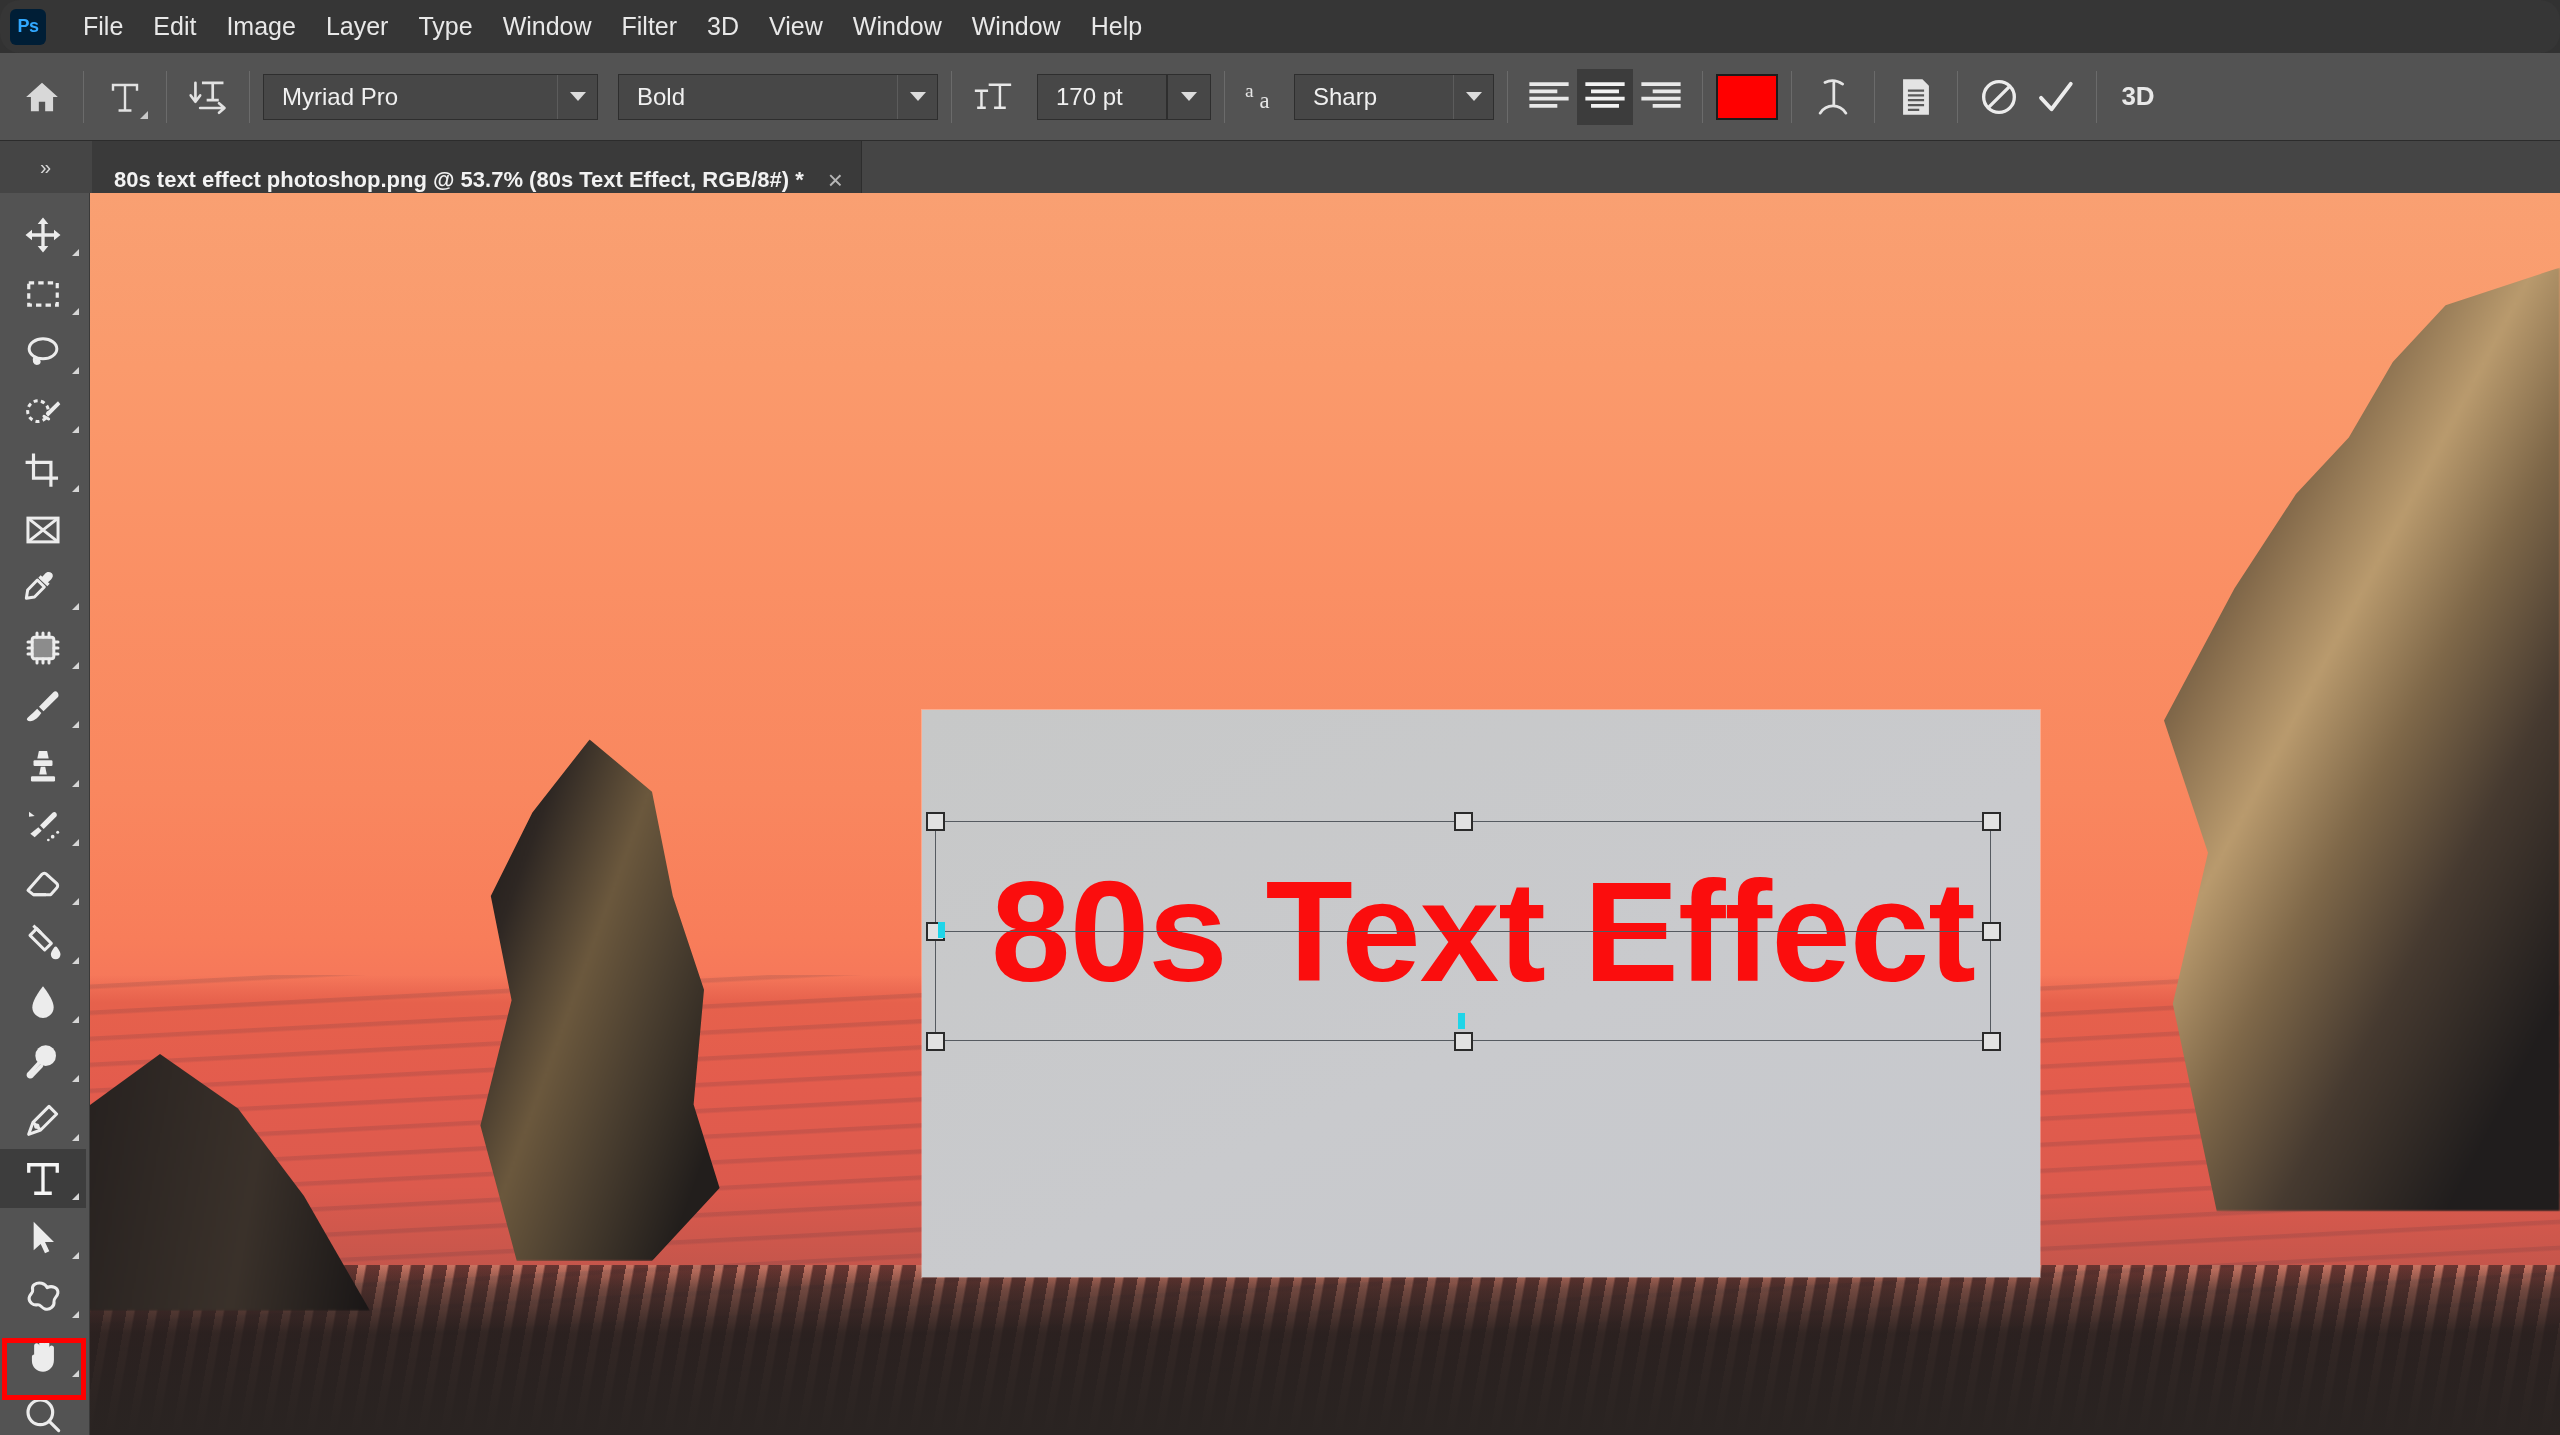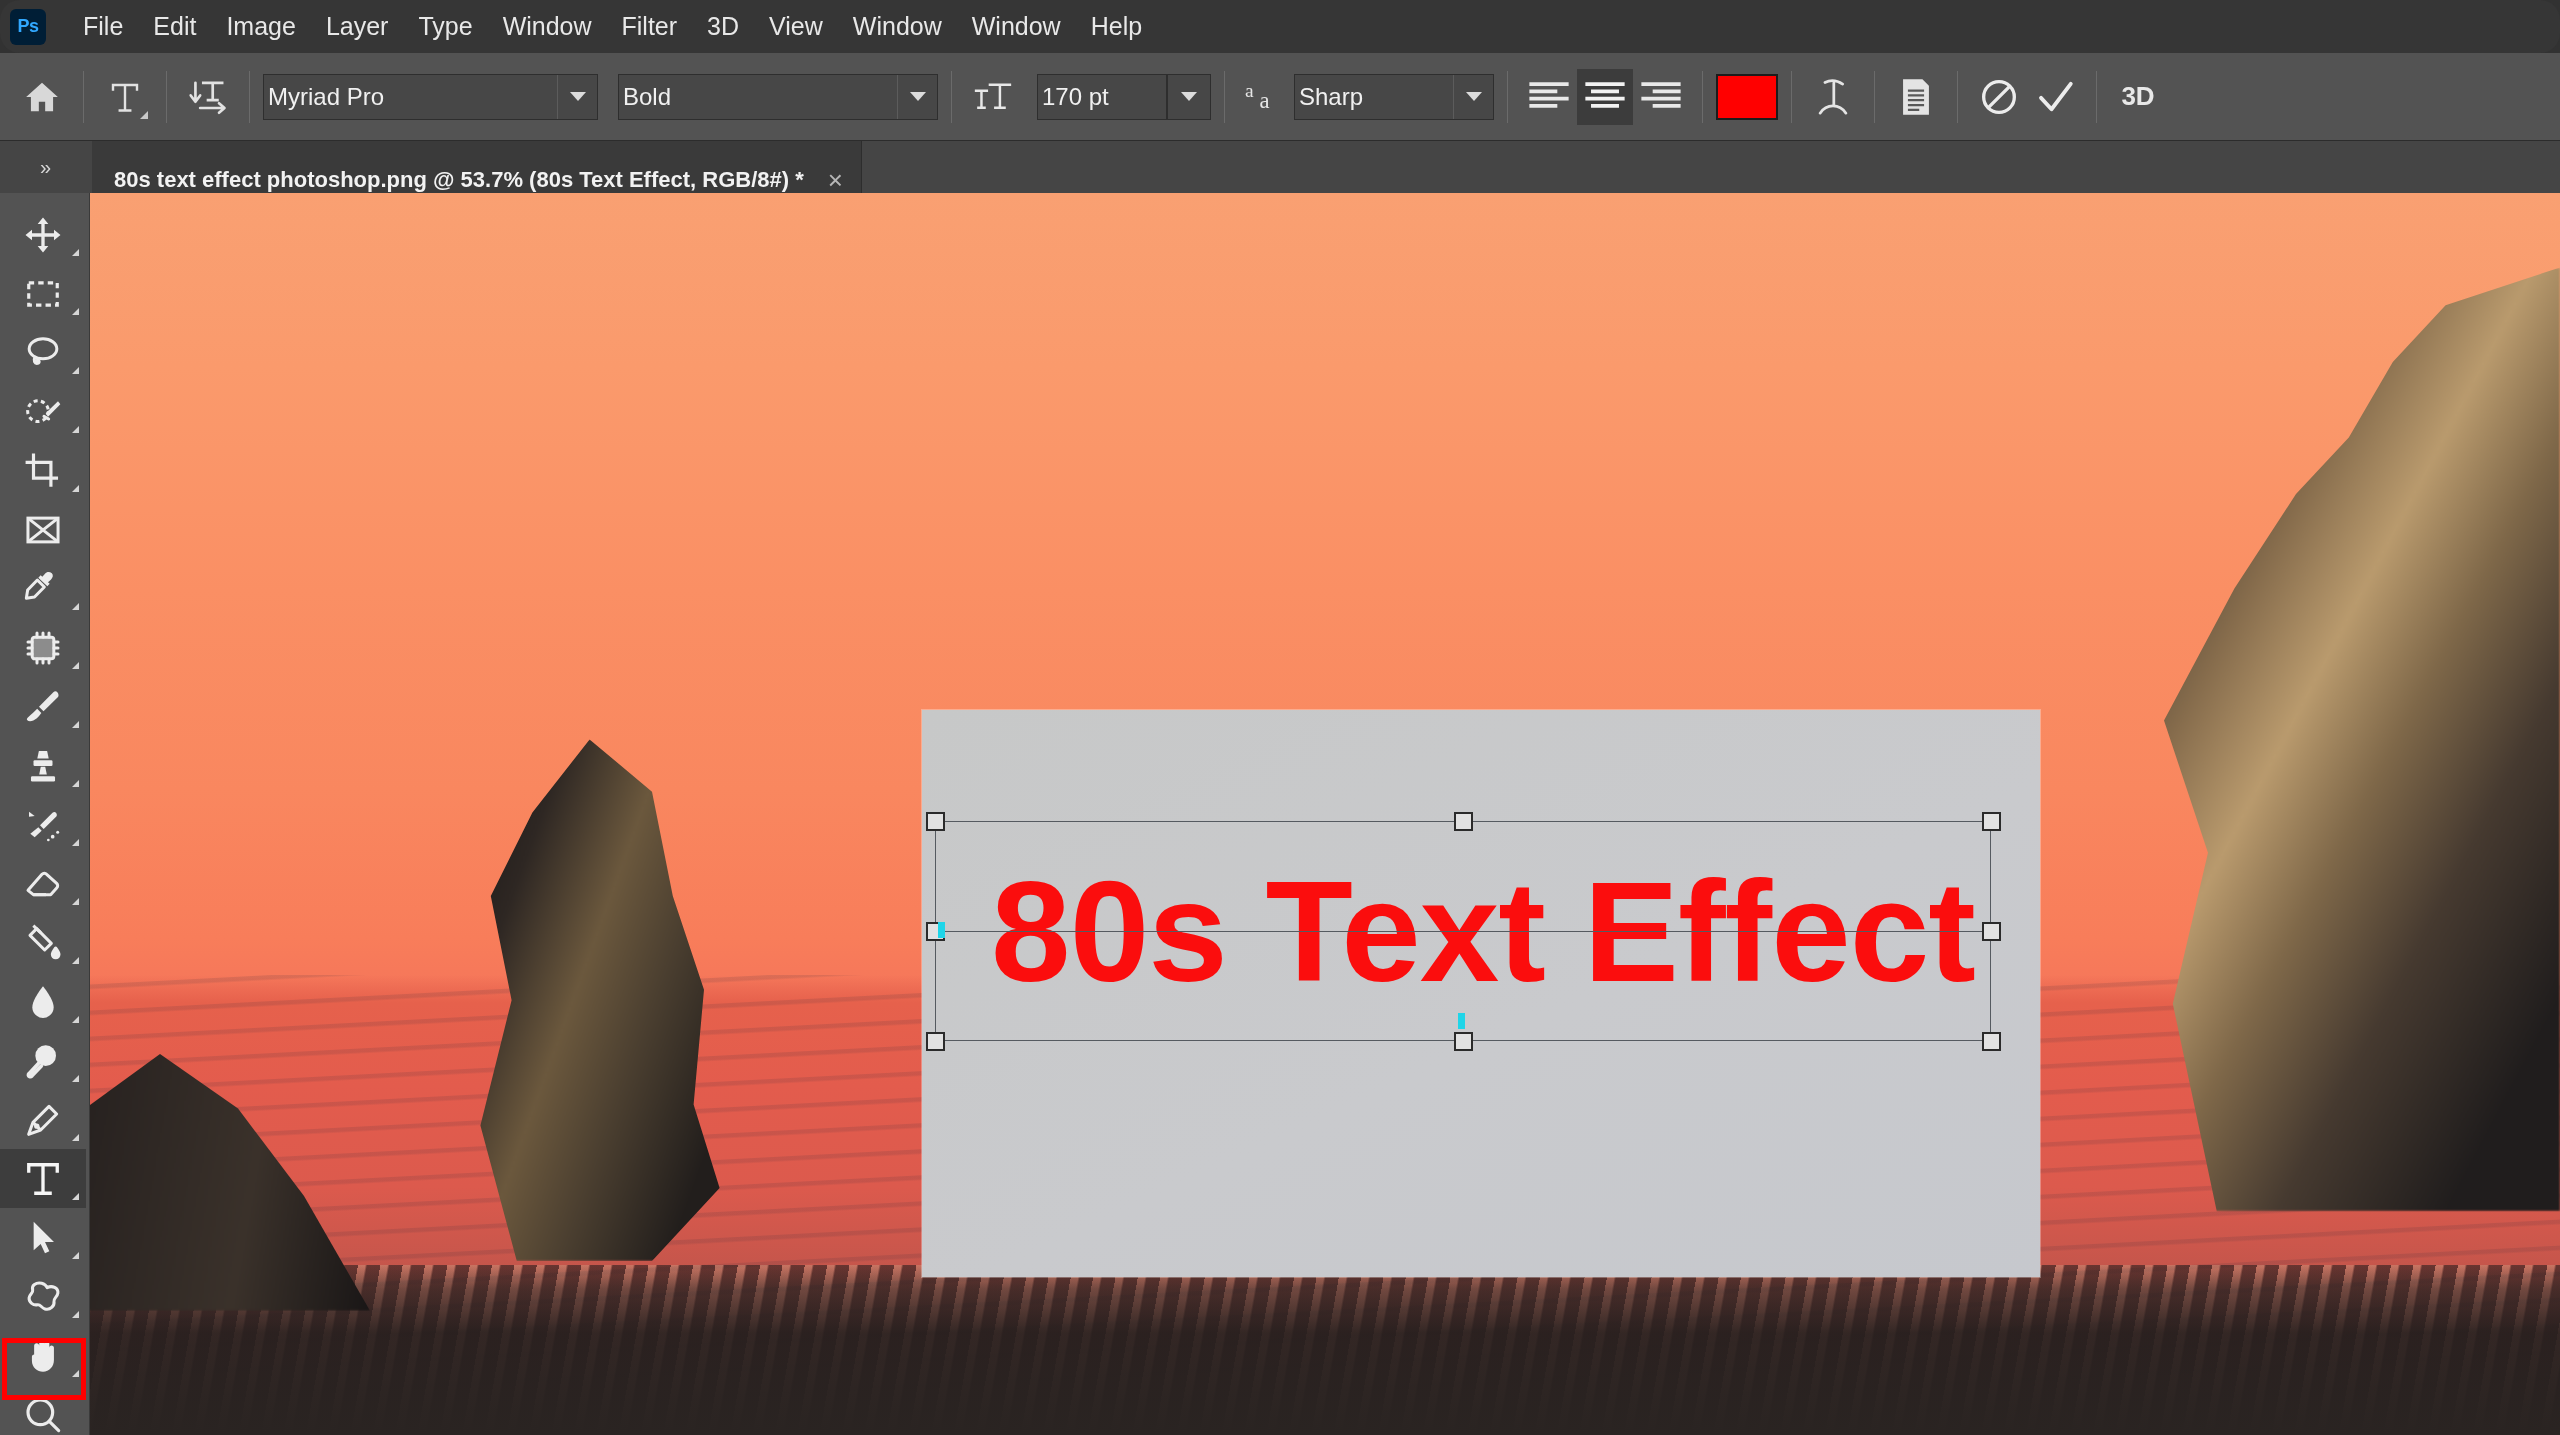--- a/index.html
+++ b/index.html
@@ -60,21 +60,21 @@
     width: 0; height: 0;
     border-left: 8px solid transparent;
     border-bottom: 8px solid #c8c8c8;
   }
   .ob-field {
     height: 46px;
     background: #474747;
     border: 1px solid #2e2e2e;
     display: flex; align-items: center;
     color: #f0f0f0; font-size: 24px;
-    padding-left: 4px;
+    padding-left: 18px;
     flex: none;
     position: relative;
   }
   .ob-field .caret {
     position: absolute; right: 0; top: 0; bottom: 0;
     width: 40px;
     border-left: 1px solid #5c5c5c;
     display: flex; align-items: center; justify-content: center;
   }
   .chev {

